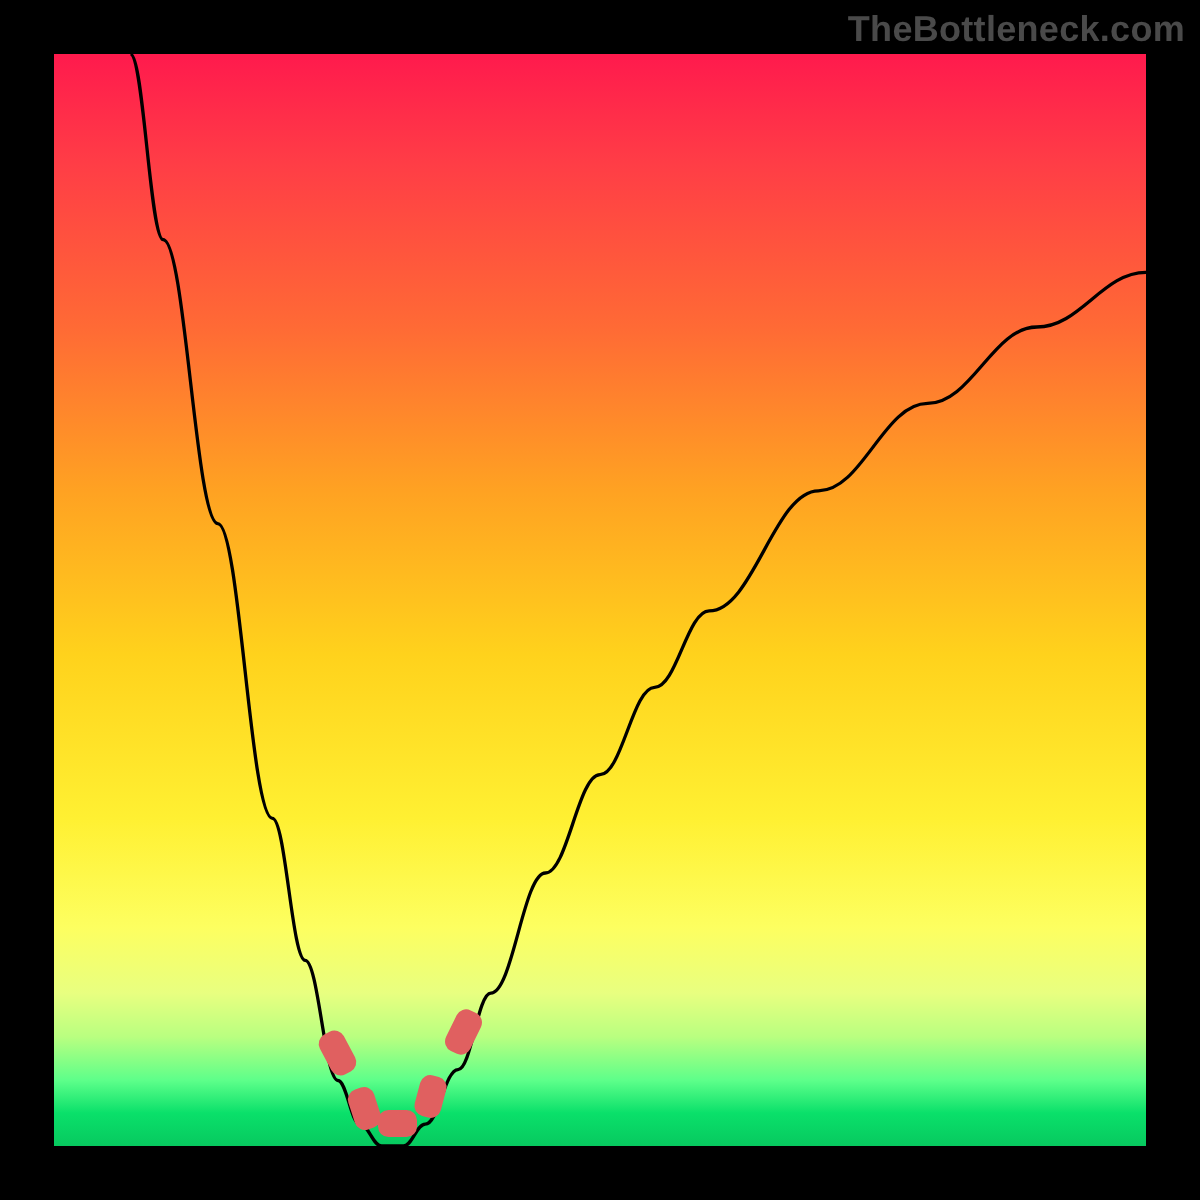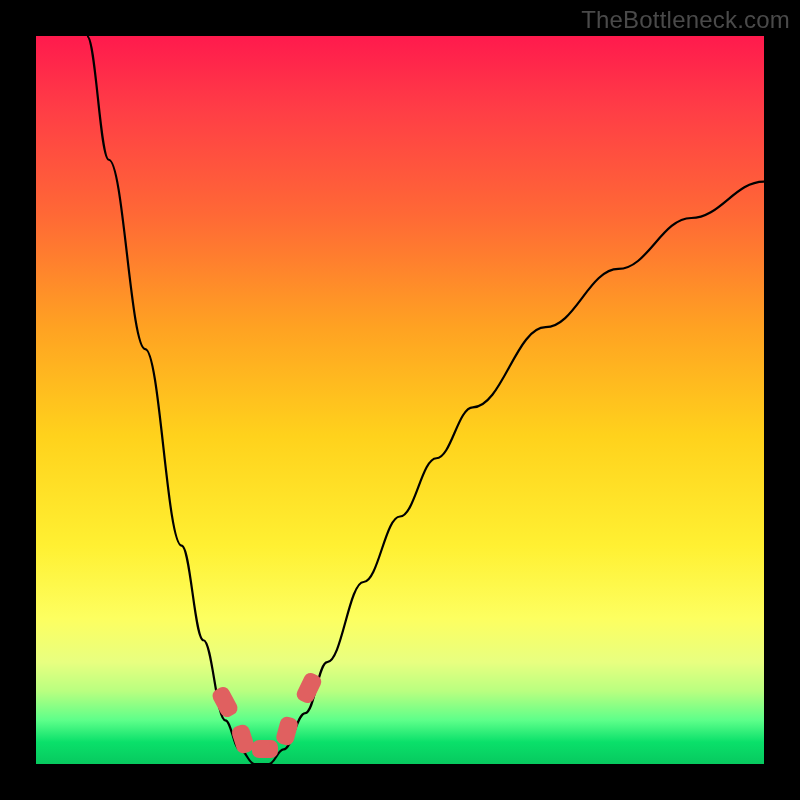--- a/index.html
+++ b/index.html
@@ -14,21 +14,21 @@
           #ffd21c 55%,
           #fff032 70%,
           #fdff60 80%,
           #e8ff80 86%,
           #b9ff80 90%,
           #5dff8a 94%,
           #0ae06a 97%,
           #07c95f 100%)}
   .curve{position:absolute;left:0;top:0}
   .marker{position:absolute;background:#e06060;border-radius:7px;transform:translate(-50%,-50%)}
-  .watermark{position:absolute;top:6px;right:10px;color:#4a4a4a;font-size:24px;font-weight:400;letter-spacing:.2px}
+  .watermark{position:absolute;top:6px;right:10px;color:#4a4a4a;font-size:24px;font-weight:700;letter-spacing:.2px}
 </style>
 </head>
 <body>
 
 <div class="frame">
   <div class="plot">
     <div class="grad"></div>
     <svg class="curve" width="728" height="728" viewBox="0 0 728 728">
       <path id="curvePath" fill="none" stroke="#000" stroke-width="2.2" d="M 50.96000000000001 0 C 59.696000000000005 0 64.06400000000001 123.75999999999999 72.8 123.75999999999999 C 87.36 123.75999999999999 94.64 313.04 109.2 313.04 C 123.76 313.04 131.04 509.6 145.6 509.6 C 154.33599999999998 509.6 158.704 604.24 167.44 604.24 C 176.176 604.24 180.544 684.32 189.28 684.32 C 195.104 684.32 198.01600000000002 713.44 203.84000000000003 713.44 C 209.66400000000002 713.44 212.57600000000002 728 218.4 728 C 224.22400000000002 728 227.136 728 232.96 728 C 238.78400000000002 728 241.696 713.44 247.52 713.44 C 256.25600000000003 713.44 260.624 677.04 269.36 677.04 C 278.096 677.04 282.464 626.0799999999999 291.2 626.0799999999999 C 305.76 626.0799999999999 313.04 546 327.6 546 C 342.16 546 349.44 480.48 364 480.48 C 378.56 480.48 385.84000000000003 422.24 400.40000000000003 422.24 C 414.96000000000004 422.24 422.24 371.28000000000003 436.8 371.28000000000003 C 465.92 371.28000000000003 480.47999999999996 291.2 509.59999999999997 291.2 C 538.72 291.2 553.28 232.95999999999998 582.4 232.95999999999998 C 611.52 232.95999999999998 626.08 182 655.2 182 C 684.32 182 698.88 145.60000000000002 728 145.60000000000002"></path>
     </svg>

